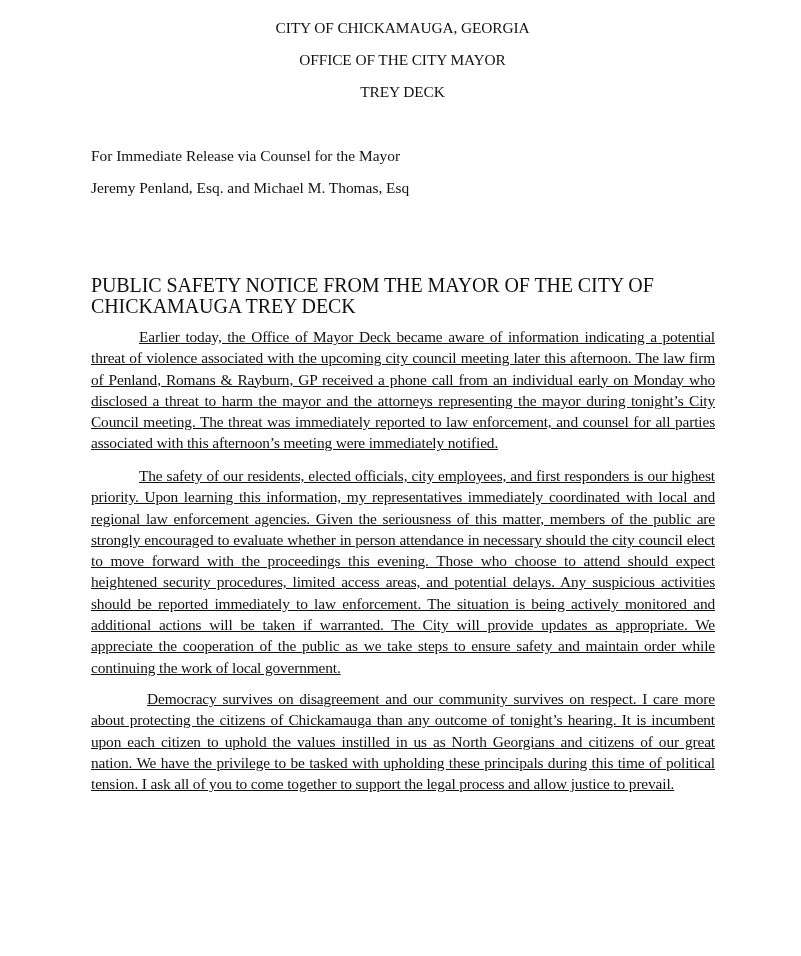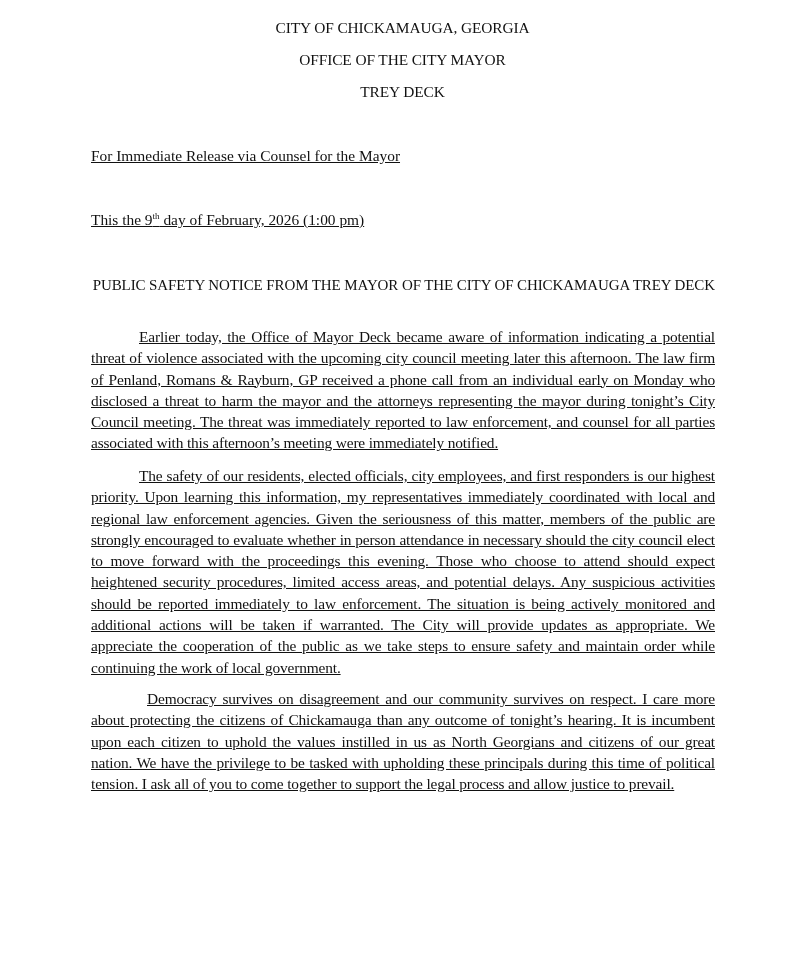--- a/index.html
+++ b/index.html
@@ -30,35 +30,34 @@
       text-align: center;
       font-size: 15.4px;
       line-height: 18px;
       letter-spacing: -0.1px;
     }
     .meta-line {
       position: absolute;
       left: 91px;
       font-size: 15.4px;
       line-height: 18px;
-      text-decoration: underline;
     }
     .meta-line sup {
       font-size: 9px;
       vertical-align: 0;
       position: relative;
       top: -6px;
     }
     .notice-title {
       position: absolute;
       left: 91px;
       width: 624px;
       top: 275px;
-      text-align: right;
-      font-size: 15px;
+      text-align: left;
+      font-size: 20px;
       line-height: 21px;
       letter-spacing: -0.1px;
     }
     .para {
       position: absolute;
       left: 91px;
       width: 624px;
       font-size: 15.4px;
       line-height: 21.3px;
       text-align: justify;
@@ -69,21 +68,21 @@
 </head>
 <body>
 
 <div class="page">
 
   <div class="header-line" style="top:19px;">CITY OF CHICKAMAUGA, GEORGIA</div>
   <div class="header-line" style="top:51px;">OFFICE OF THE CITY MAYOR</div>
   <div class="header-line" style="top:83px;">TREY DECK</div>
 
   <div class="meta-line" style="top:147px;">For Immediate Release via Counsel for the Mayor</div>
-  <div class="meta-line" style="top:211px;"><span>This the 9</span><sup>th</sup><span> day of February, 2026 (1:00 pm)</span></div>
+  <div class="meta-line" style="top:179px;">Jeremy Penland, Esq. and Michael M. Thomas, Esq</div>
 
   <div class="notice-title">PUBLIC SAFETY NOTICE FROM THE MAYOR OF THE CITY OF CHICKAMAUGA TREY DECK</div>
 
   <div class="para" style="top:326px; text-indent:48px;">Earlier today, the Office of Mayor Deck became aware of information indicating a potential threat of violence associated with the upcoming  city council meeting later this afternoon.  The law firm of Penland, Romans &amp; Rayburn, GP received a phone call from an individual early on Monday who disclosed a threat to harm the mayor and the attorneys representing the mayor during tonight’s City Council meeting.  The threat was immediately reported to law enforcement, and counsel for all parties associated with this afternoon’s meeting were immediately notified.</div>
   <div class="para" style="top:465px; text-indent:48px;">The safety of our residents, elected officials, city employees, and first responders is our highest priority.  Upon learning this information, my representatives immediately coordinated with local and regional law enforcement agencies. Given the seriousness of this matter, members of the public are strongly encouraged to evaluate whether in person attendance in necessary should the city council elect to move forward with the proceedings this evening.  Those who choose to attend should expect heightened security procedures, limited access areas, and potential delays.  Any suspicious activities should be reported immediately to law enforcement.  The situation is being actively monitored and additional actions will be taken if warranted. The City will provide updates as appropriate.  We appreciate the cooperation of the public as we take steps to ensure safety and maintain order while continuing the work of local government.</div>
   <div class="para" style="top:688px; text-indent:56px;">Democracy survives on disagreement and our community survives on respect.  I care more about protecting the citizens of Chickamauga than any outcome of tonight’s hearing.  It is incumbent upon each citizen to uphold the values instilled in us as North Georgians and citizens of our great nation.  We have the privilege to be tasked with upholding these principals during this time of political tension.  I ask all of you to come together to support the legal process and allow justice to prevail.</div>
 
 </div>
 
 </body></html>

